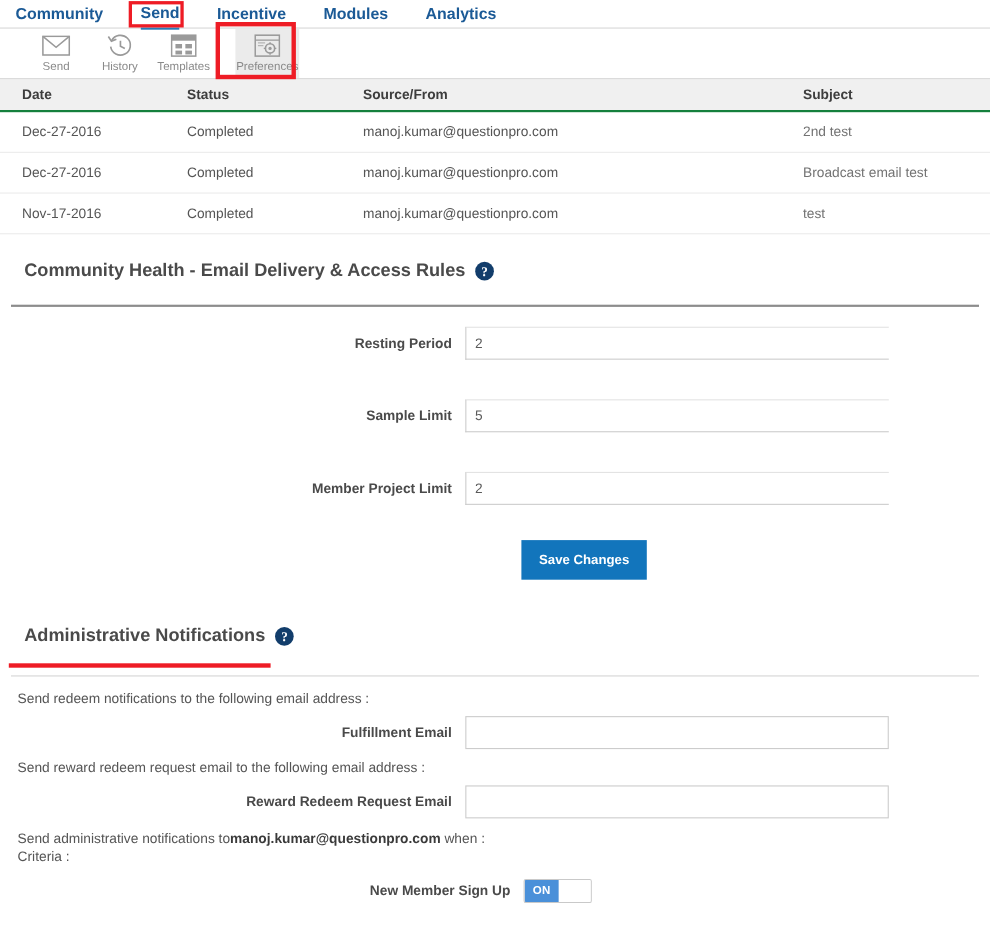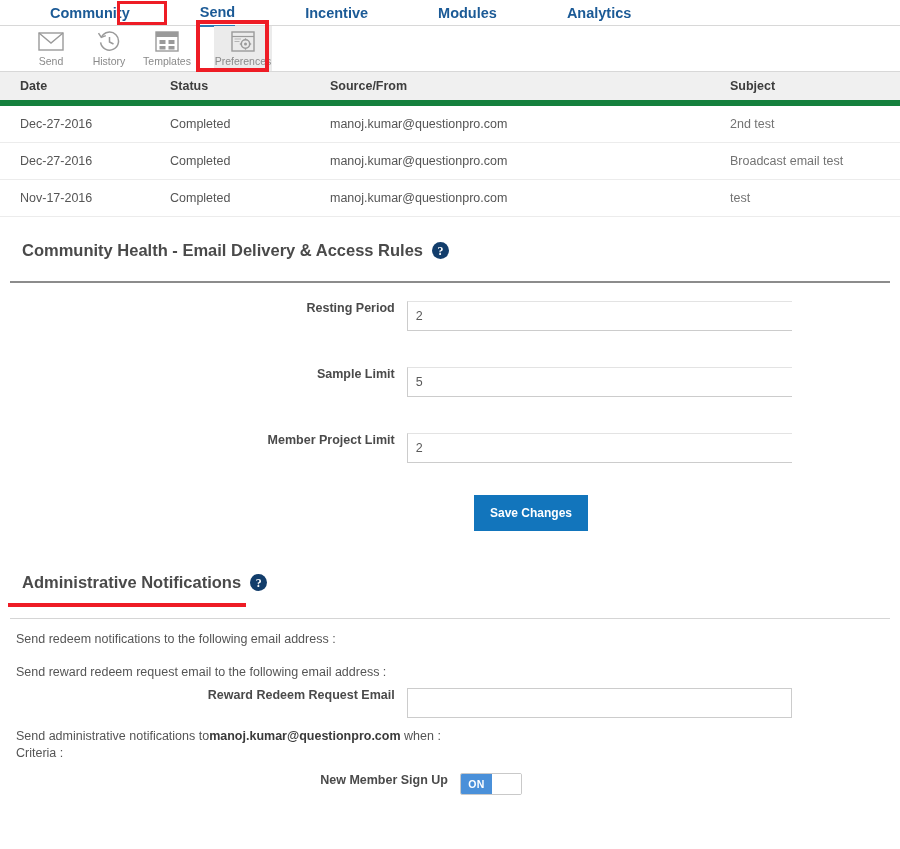--- a/index.html
+++ b/index.html
@@ -25,21 +25,20 @@
   }
   .topnav-item {
     font-size: 14.5px;
     font-weight: bold;
     color: #1b5a96;
     margin-right: 34px;
     line-height: 26px;
     white-space: nowrap;
     position: relative;
     cursor: pointer;
-    margin-left: 36px;
   }
   .topnav-item.active {
     color: #1b5a96;
     border-bottom: 2px solid #2a7ab5;
   }
 
   
   .anno-send {
     position: absolute;
     left: 117px; top: 1px;
@@ -95,21 +94,21 @@
     border-collapse: collapse;
     table-layout: fixed;
   }
   table.hist th {
     background: #f0f0f0;
     font-size: 12.5px;
     font-weight: bold;
     color: #3d3d3d;
     text-align: left;
     padding: 7px 0 7px 0;
-    border-bottom: 6px solid #15803d;
+    border-bottom: 2px solid #15803d;
     height: 26px;
   }
   table.hist td {
     font-size: 12.5px;
     color: #555555;
     padding: 11px 0;
     border-bottom: 1px solid #ececec;
     height: 34px;
   }
   .col-date   { width: 170px; padding-left: 20px !important; }
@@ -159,22 +158,23 @@
     position: absolute;
     left: 8px; top: 603px;
     width: 238px; height: 4px;
     background: #ee1c25;
     z-index: 40;
   }
 
   
   .field-row {
     display: flex;
-    align-items: flex-start;
+    align-items: center;
     width: 792px;
+    margin-left: 16px;
   }
   .field-label {
     width: 460px;
     text-align: right;
     padding-right: 12px;
     font-size: 12.5px;
     font-weight: bold;
     color: #4a4a4a;
     white-space: nowrap;
   }
@@ -386,20 +386,24 @@
     <span class="help-icon">?</span>
   </div>
 
   <div style="height:26px"></div>
   <div class="hr-light"></div>
 
   <div style="height:12px"></div>
   <div class="note">Send redeem notifications to the following email address :</div>
 
   <div style="height:7px"></div>
+  <div class="field-row">
+    <div class="field-label">Fulfillment Email</div>
+    <input class="txt" type="text" placeholder="" style="">
+  </div>
 
   <div style="height:9px"></div>
   <div class="note">Send reward redeem request email to the following email address :</div>
 
   <div style="height:7px"></div>
   <div class="field-row">
     <div class="field-label">Reward Redeem Request Email</div>
     <input class="txt" type="text" placeholder="" style="">
   </div>
 

